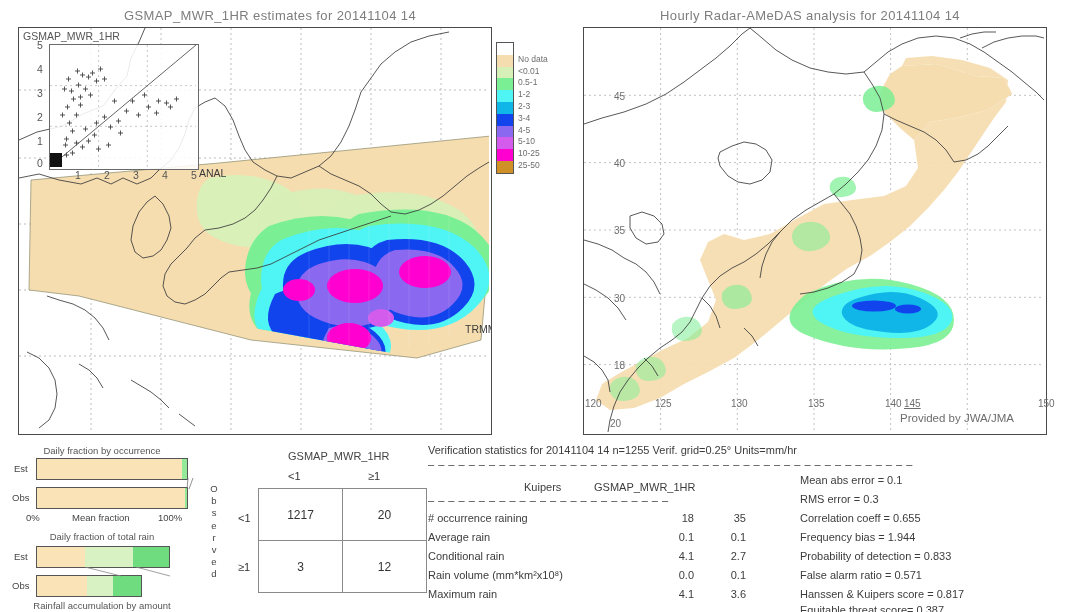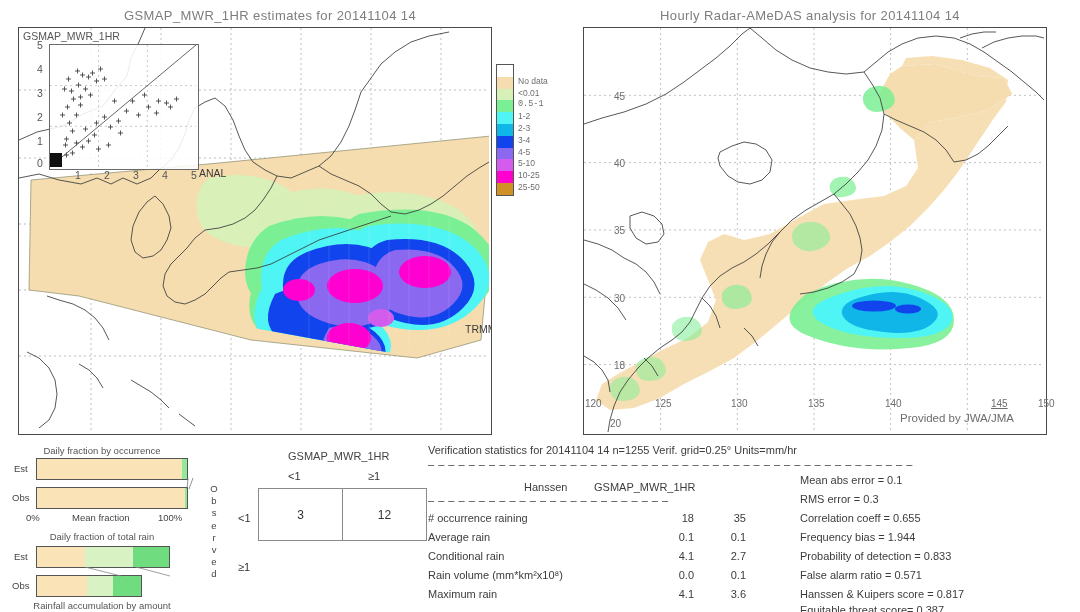--- a/index.html
+++ b/index.html
@@ -2,21 +2,21 @@
 <html><head>
 <meta charset="utf-8">
 <style>
   html,body{margin:0;padding:0;background:#ffffff;}
   body{width:1080px;height:612px;position:relative;overflow:hidden;
        font-family:"Liberation Sans",sans-serif;color:#4a4a4a;}
   .maptitle{position:absolute;font-size:13px;color:#7d7d7d;letter-spacing:.4px;
             white-space:nowrap;text-align:center;}
   .mapbox{position:absolute;border:1px solid #4a4a4a;background:#ffffff;overflow:hidden;}
   .ticklab{position:absolute;font-size:10px;color:#6d6d6d;}
-  .cbar{position:absolute;margin-top:22px;}
+  .cbar{position:absolute;}
   .cbar .sw{width:16px;border-left:1px solid #555;border-right:1px solid #555;}
   .cbar .sw:first-child{border-top:1px solid #555;}
   .cbar .sw:last-child{border-bottom:1px solid #555;}
   .cbl{position:absolute;font-size:8.5px;color:#6d6d6d;left:22px;white-space:nowrap;}
   .inset{position:absolute;border:1px solid #6a6a6a;background:rgba(255,255,255,.88);}
   .inlab{position:absolute;font-size:10.5px;color:#555;}
   .swathlab{position:absolute;font-size:10.5px;color:#3a3a3a;white-space:nowrap;}
   .provided{position:absolute;font-size:11.5px;color:#6d6d6d;white-space:nowrap;}
   .barcap{position:absolute;font-size:9.5px;color:#555;white-space:nowrap;text-align:center;}
   .barrow{position:absolute;display:flex;border:1px solid #555;box-sizing:border-box;}
@@ -222,21 +222,21 @@
       <div class="sw" style="height: 11.8px; background: rgb(16, 182, 232);"></div>
       <div class="sw" style="height: 11.8px; background: rgb(18, 68, 238);"></div>
       <div class="sw" style="height: 11.8px; background: rgb(138, 104, 240);"></div>
       <div class="sw" style="height: 11.8px; background: rgb(212, 92, 237);"></div>
       <div class="sw" style="height: 11.8px; background: rgb(255, 0, 208);"></div>
       <div class="sw" style="height: 11.8px; background: rgb(207, 145, 38);"></div>
     </div>
   <div id="cbLabels">
       <div class="cbl" style="top: 11.8px;">No data</div>
       <div class="cbl" style="top: 23.6px;">&lt;0.01</div>
-      <div class="cbl" style="top: 35.4px; font-family: Liberation Mono, monospace;">0.5-1</div>
+      <div class="cbl" style="top: 35.4px;">0.5-1</div>
       <div class="cbl" style="top: 47.2px;">1-2</div>
       <div class="cbl" style="top: 59px;">2-3</div>
       <div class="cbl" style="top: 70.8px;">3-4</div>
       <div class="cbl" style="top: 82.6px;">4-5</div>
       <div class="cbl" style="top: 94.4px;">5-10</div>
       <div class="cbl" style="top: 106.2px;">10-25</div>
       <div class="cbl" style="top: 118px;">25-50</div>
     </div>
 </div>
 
@@ -307,21 +307,21 @@
       <path d="M398,20 L410,14 L424,10 L438,8 L452,8 L460,10"></path>
     </g>
   </svg>
 </div>
 
 <div class="ticklab" style="left:585px;top:398px;">120</div>
 <div class="ticklab" style="left:655px;top:398px;">125</div>
 <div class="ticklab" style="left:731px;top:398px;">130</div>
 <div class="ticklab" style="left:808px;top:398px;">135</div>
 <div class="ticklab" style="left:885px;top:398px;">140</div>
-<div class="ticklab" style="left:991px;top:398px;text-decoration:underline;">145</div>
+<div class="ticklab" style="left:904px;top:398px;text-decoration:underline;">145</div>
 <div class="ticklab" style="left:1038px;top:398px;">150</div>
 <div class="ticklab" style="left:614px;top:91px;">45</div>
 <div class="ticklab" style="left:614px;top:158px;">40</div>
 <div class="ticklab" style="left:614px;top:225px;">35</div>
 <div class="ticklab" style="left:614px;top:293px;">30</div>
 <div class="ticklab" style="left:614px;top:360px;">18</div>
 
 <div class="ticklab" style="left:610px;top:418px;">20</div>
 <div class="provided" style="left:900px;top:412px;">Provided by JWA/JMA</div>
 
@@ -371,30 +371,34 @@
     <div>b</div>
     <div>s</div>
     <div>e</div>
     <div>r</div>
     <div>v</div>
     <div>e</div>
     <div>d</div>
   </div>
 <table class="ctTable" style="left:258px;top:488px;">
   <tbody>
+      <tr>
+    <td>1217</td>
+    <td>20</td>
+  </tr>
   <tr>
     <td>3</td>
     <td>12</td>
   </tr>
 </tbody>
   </table>
 
 <div class="stat" style="left:428px;top:444px;">Verification statistics for 20141104 14  n=1255  Verif. grid=0.25°  Units=mm/hr</div>
 <div class="dash" style="left:428px;top:458px;">– – – – – – – – – – – – – – – – – – – – – – – – – – – – – – – – – – – – – – – – – – – – – – – –</div>
-<div class="srow" style="left:524px;top:481px;">Hanssen</div>
+<div class="srow" style="left:524px;top:481px;">Kuipers</div>
 <div class="srow" style="left:594px;top:481px;">GSMAP_MWR_1HR</div>
 <div class="dash" style="left:428px;top:494px;">– – – – – – – – – – – – – – – – – – – – – – – –</div>
 
 <div class="srow" style="left:428px;top:512px;"># occurrence raining</div>
 <div class="num" style="left:660px;top:512px;width:34px;">18</div>
 <div class="num" style="left:712px;top:512px;width:34px;">35</div>
 
 <div class="srow" style="left:428px;top:531px;">Average rain</div>
 <div class="num" style="left:660px;top:531px;width:34px;">0.1</div>
 <div class="num" style="left:712px;top:531px;width:34px;">0.1</div>

